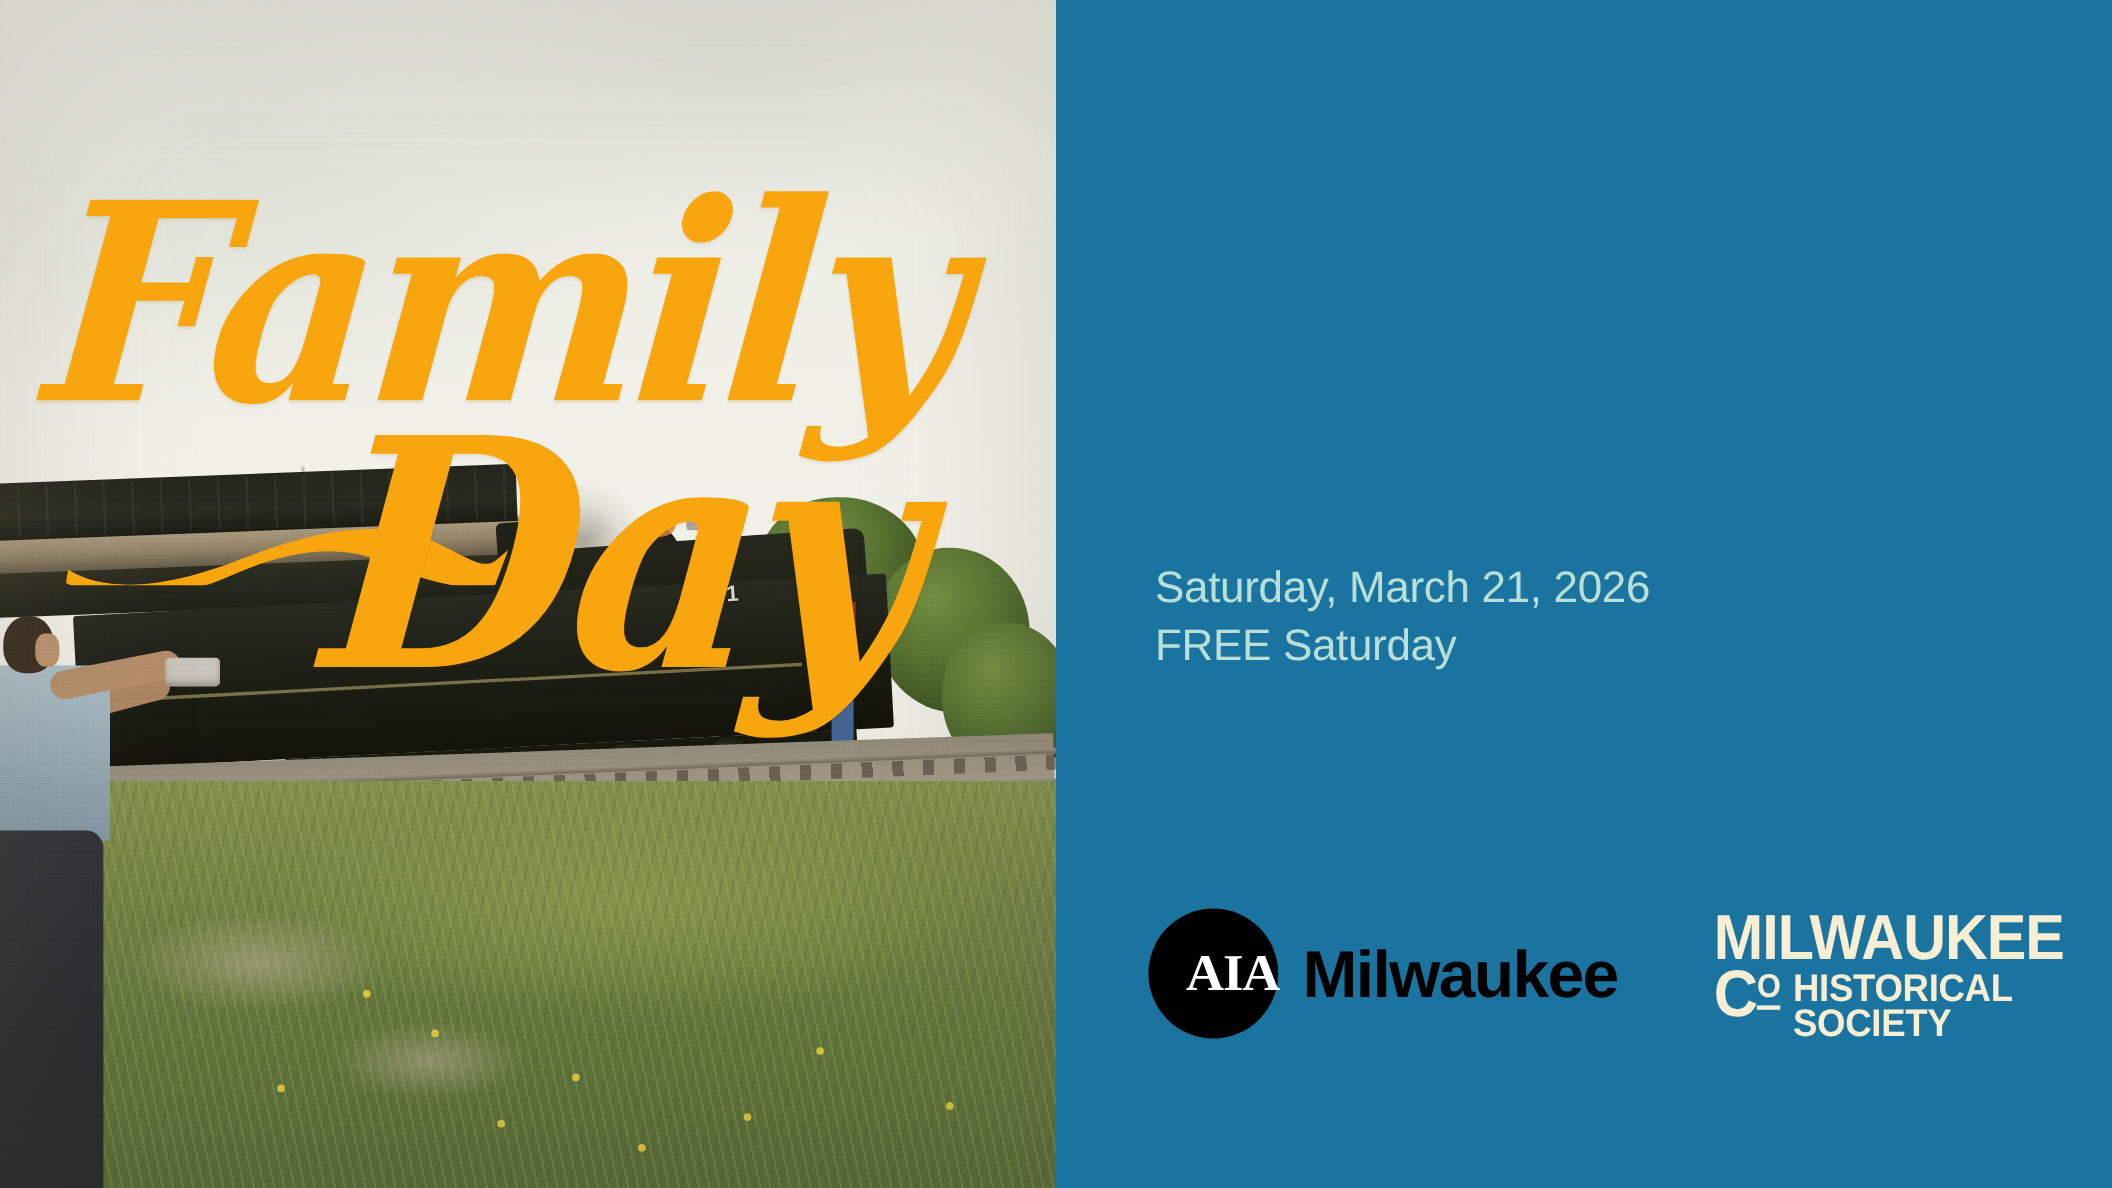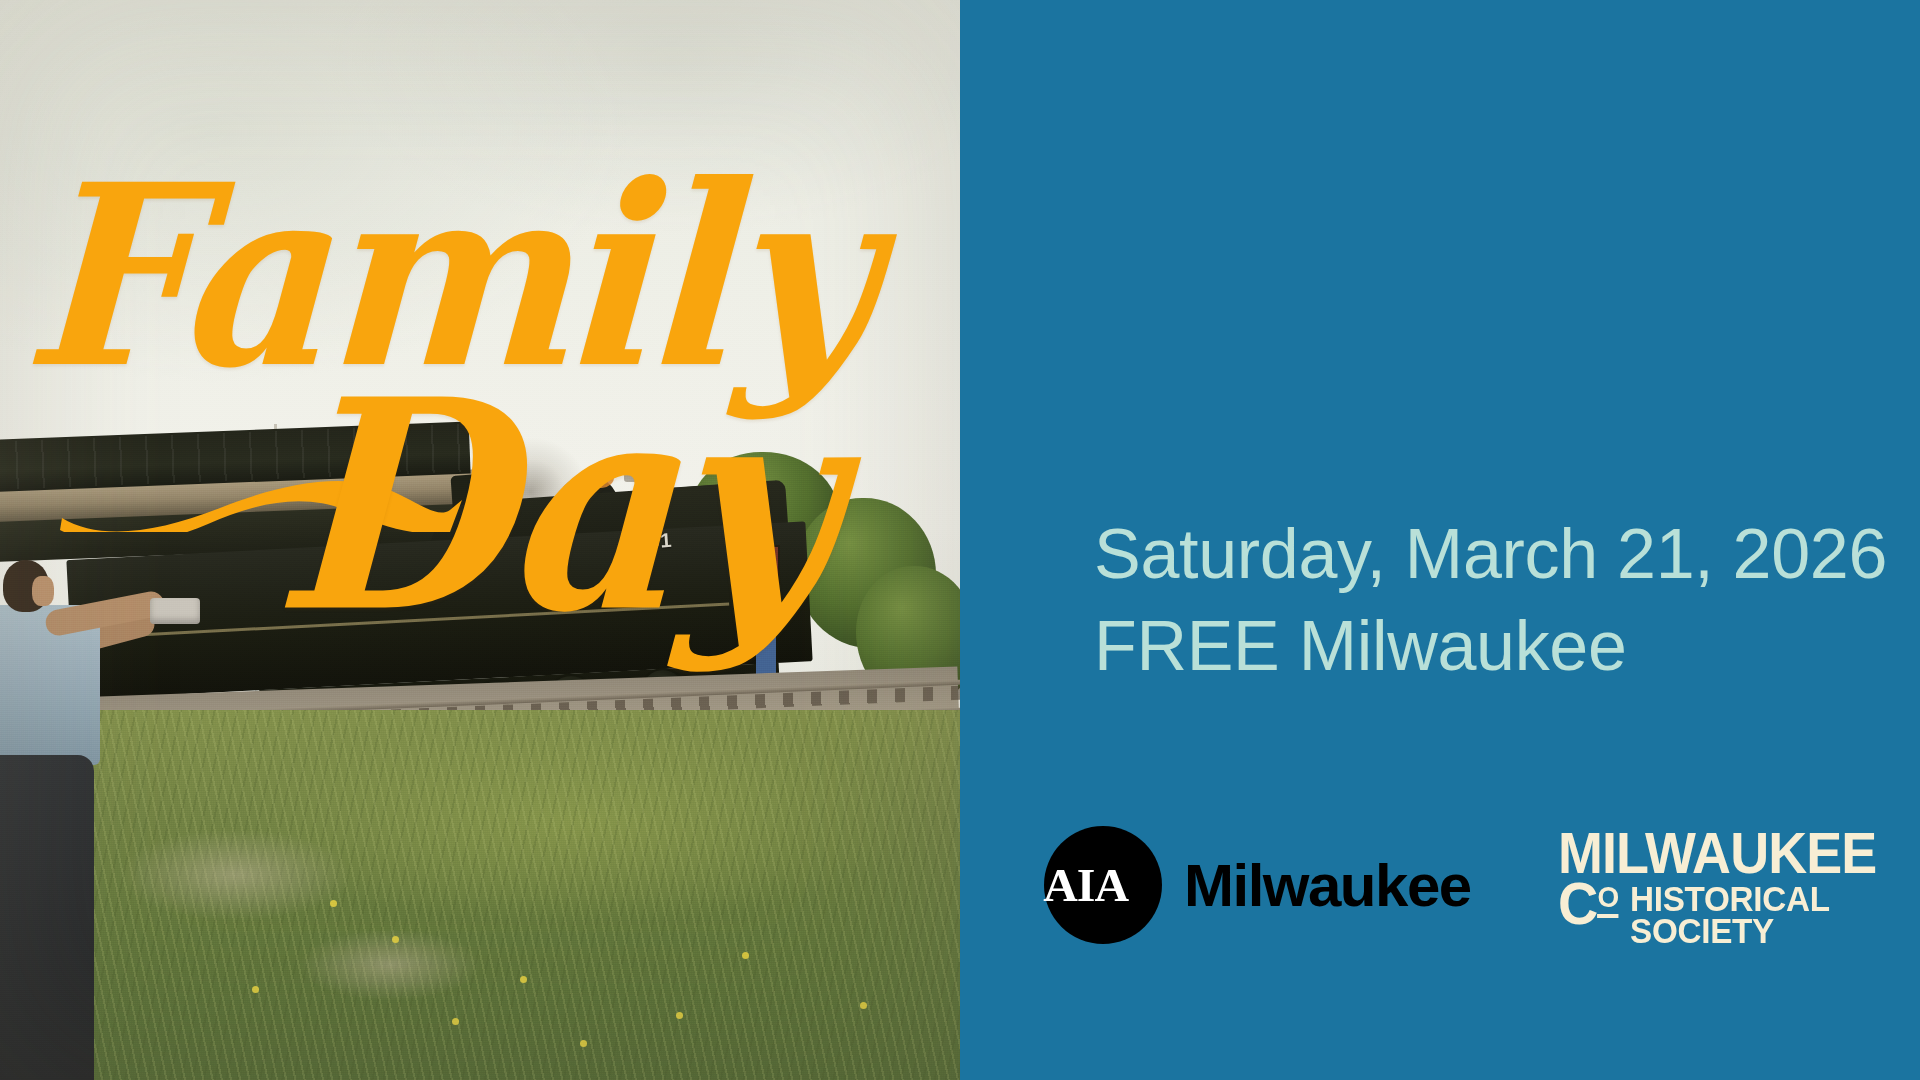--- a/index.html
+++ b/index.html
@@ -325,41 +325,40 @@
     white-space:nowrap;
   }
 
   .details-block {
     position:absolute; left:90px; top:508px; width:780px;
   }
   .detail-line {
     color:#b9e0d8;
     font-family:"Liberation Sans", sans-serif;
     font-weight:400;
-    font-size:70px;
+    font-size:40px;
     line-height:1.32;
     letter-spacing:-0.3px;
     white-space:nowrap;
-    margin-left:44px;
   }
 
   
   .logos {
     position:absolute; left:84px; bottom:118px;
     width:820px; height:150px;
   }
 
   .aia-logo {
     position:absolute; left:0; top:14px;
     display:flex; align-items:center; gap:22px;
   }
   .aia-mark {
     width:118px; height:118px; border-radius:50%;
     background:#000000;
-    display:flex; align-items:center; justify-content:flex-start;
+    display:flex; align-items:center; justify-content:flex-end;
   }
   .aia-letters {
     color:#ffffff;
     font-family:"Liberation Serif","DejaVu Serif", serif;
     font-weight:bold;
     font-size:47px;
     letter-spacing:-1px;
     transform:scaleX(1.02);
   }
   .aia-word {
@@ -496,21 +495,21 @@
       </svg>
       <div class="script-word script-day">Day</div>
     </div>
   </div>
 
   <div class="info-panel">
 
 
     <div class="details-block">
       <div class="detail-line">Saturday, March 21, 2026</div>
-      <div class="detail-line">FREE Milwaukee</div>
+      <div class="detail-line">FREE Saturday</div>
     </div>
 
     <div class="logos">
 
       <div class="aia-logo">
         <div class="aia-mark">
           <span class="aia-letters">AIA</span>
         </div>
         <span class="aia-word">Milwaukee</span>
       </div>

